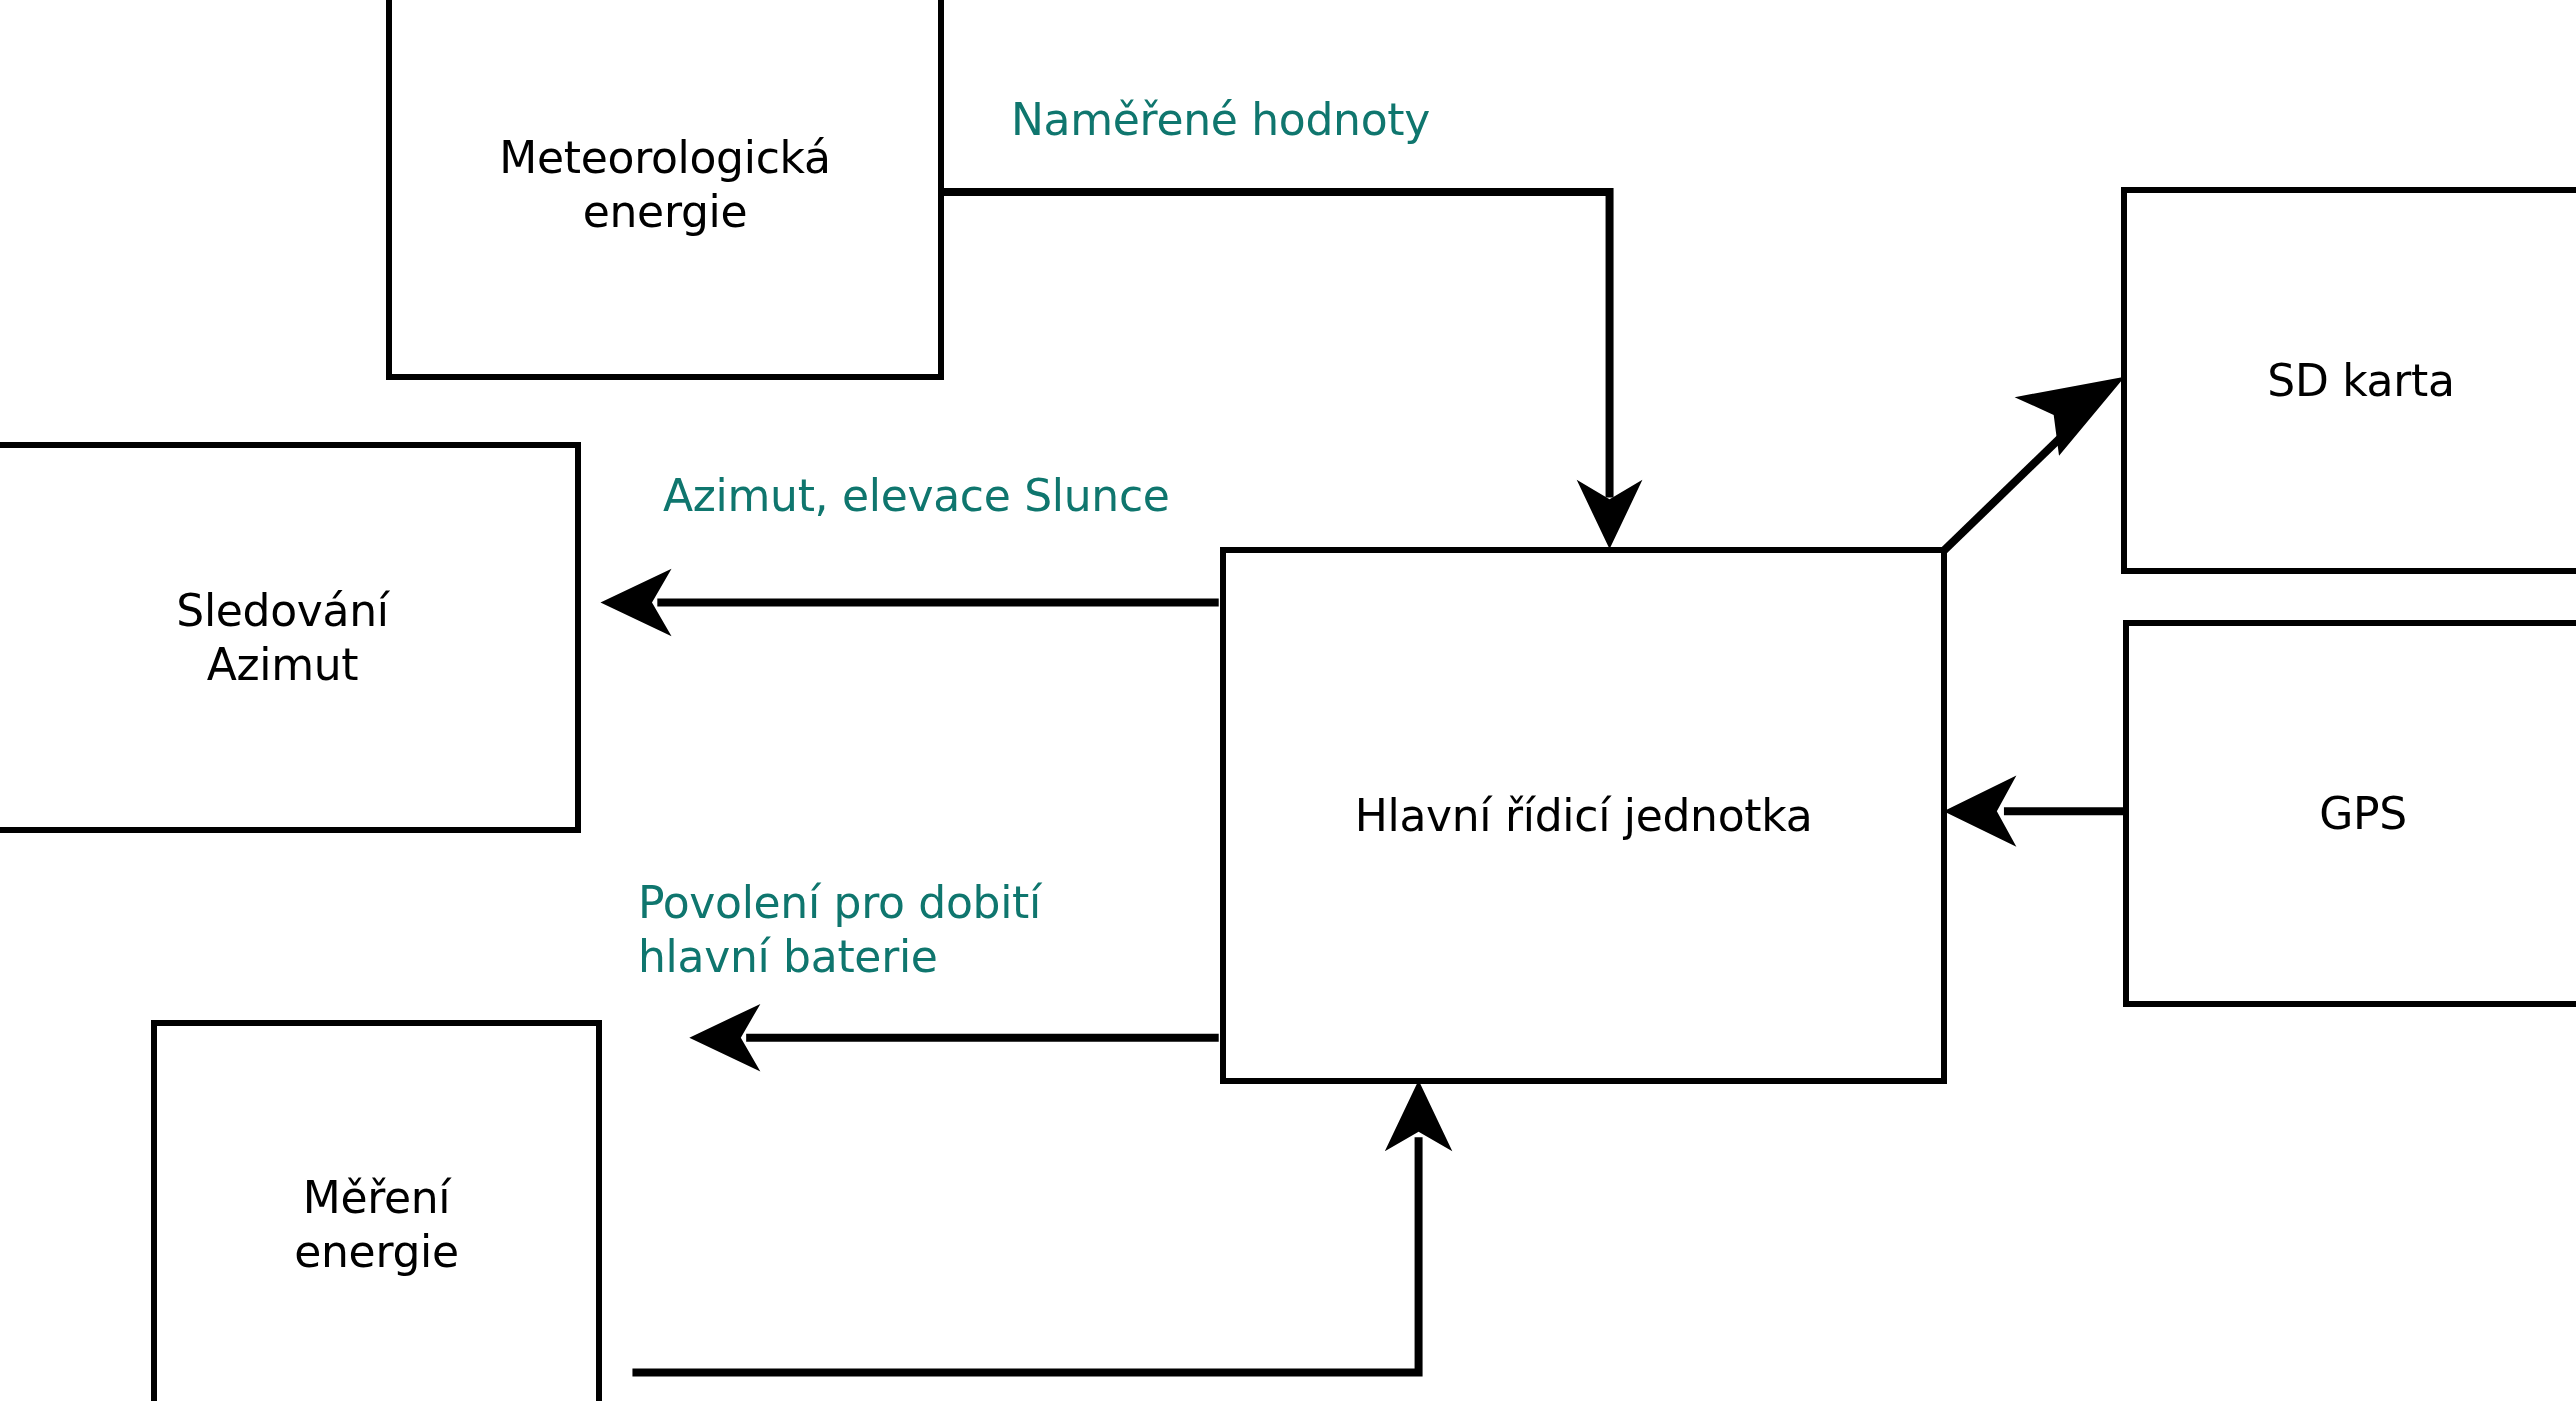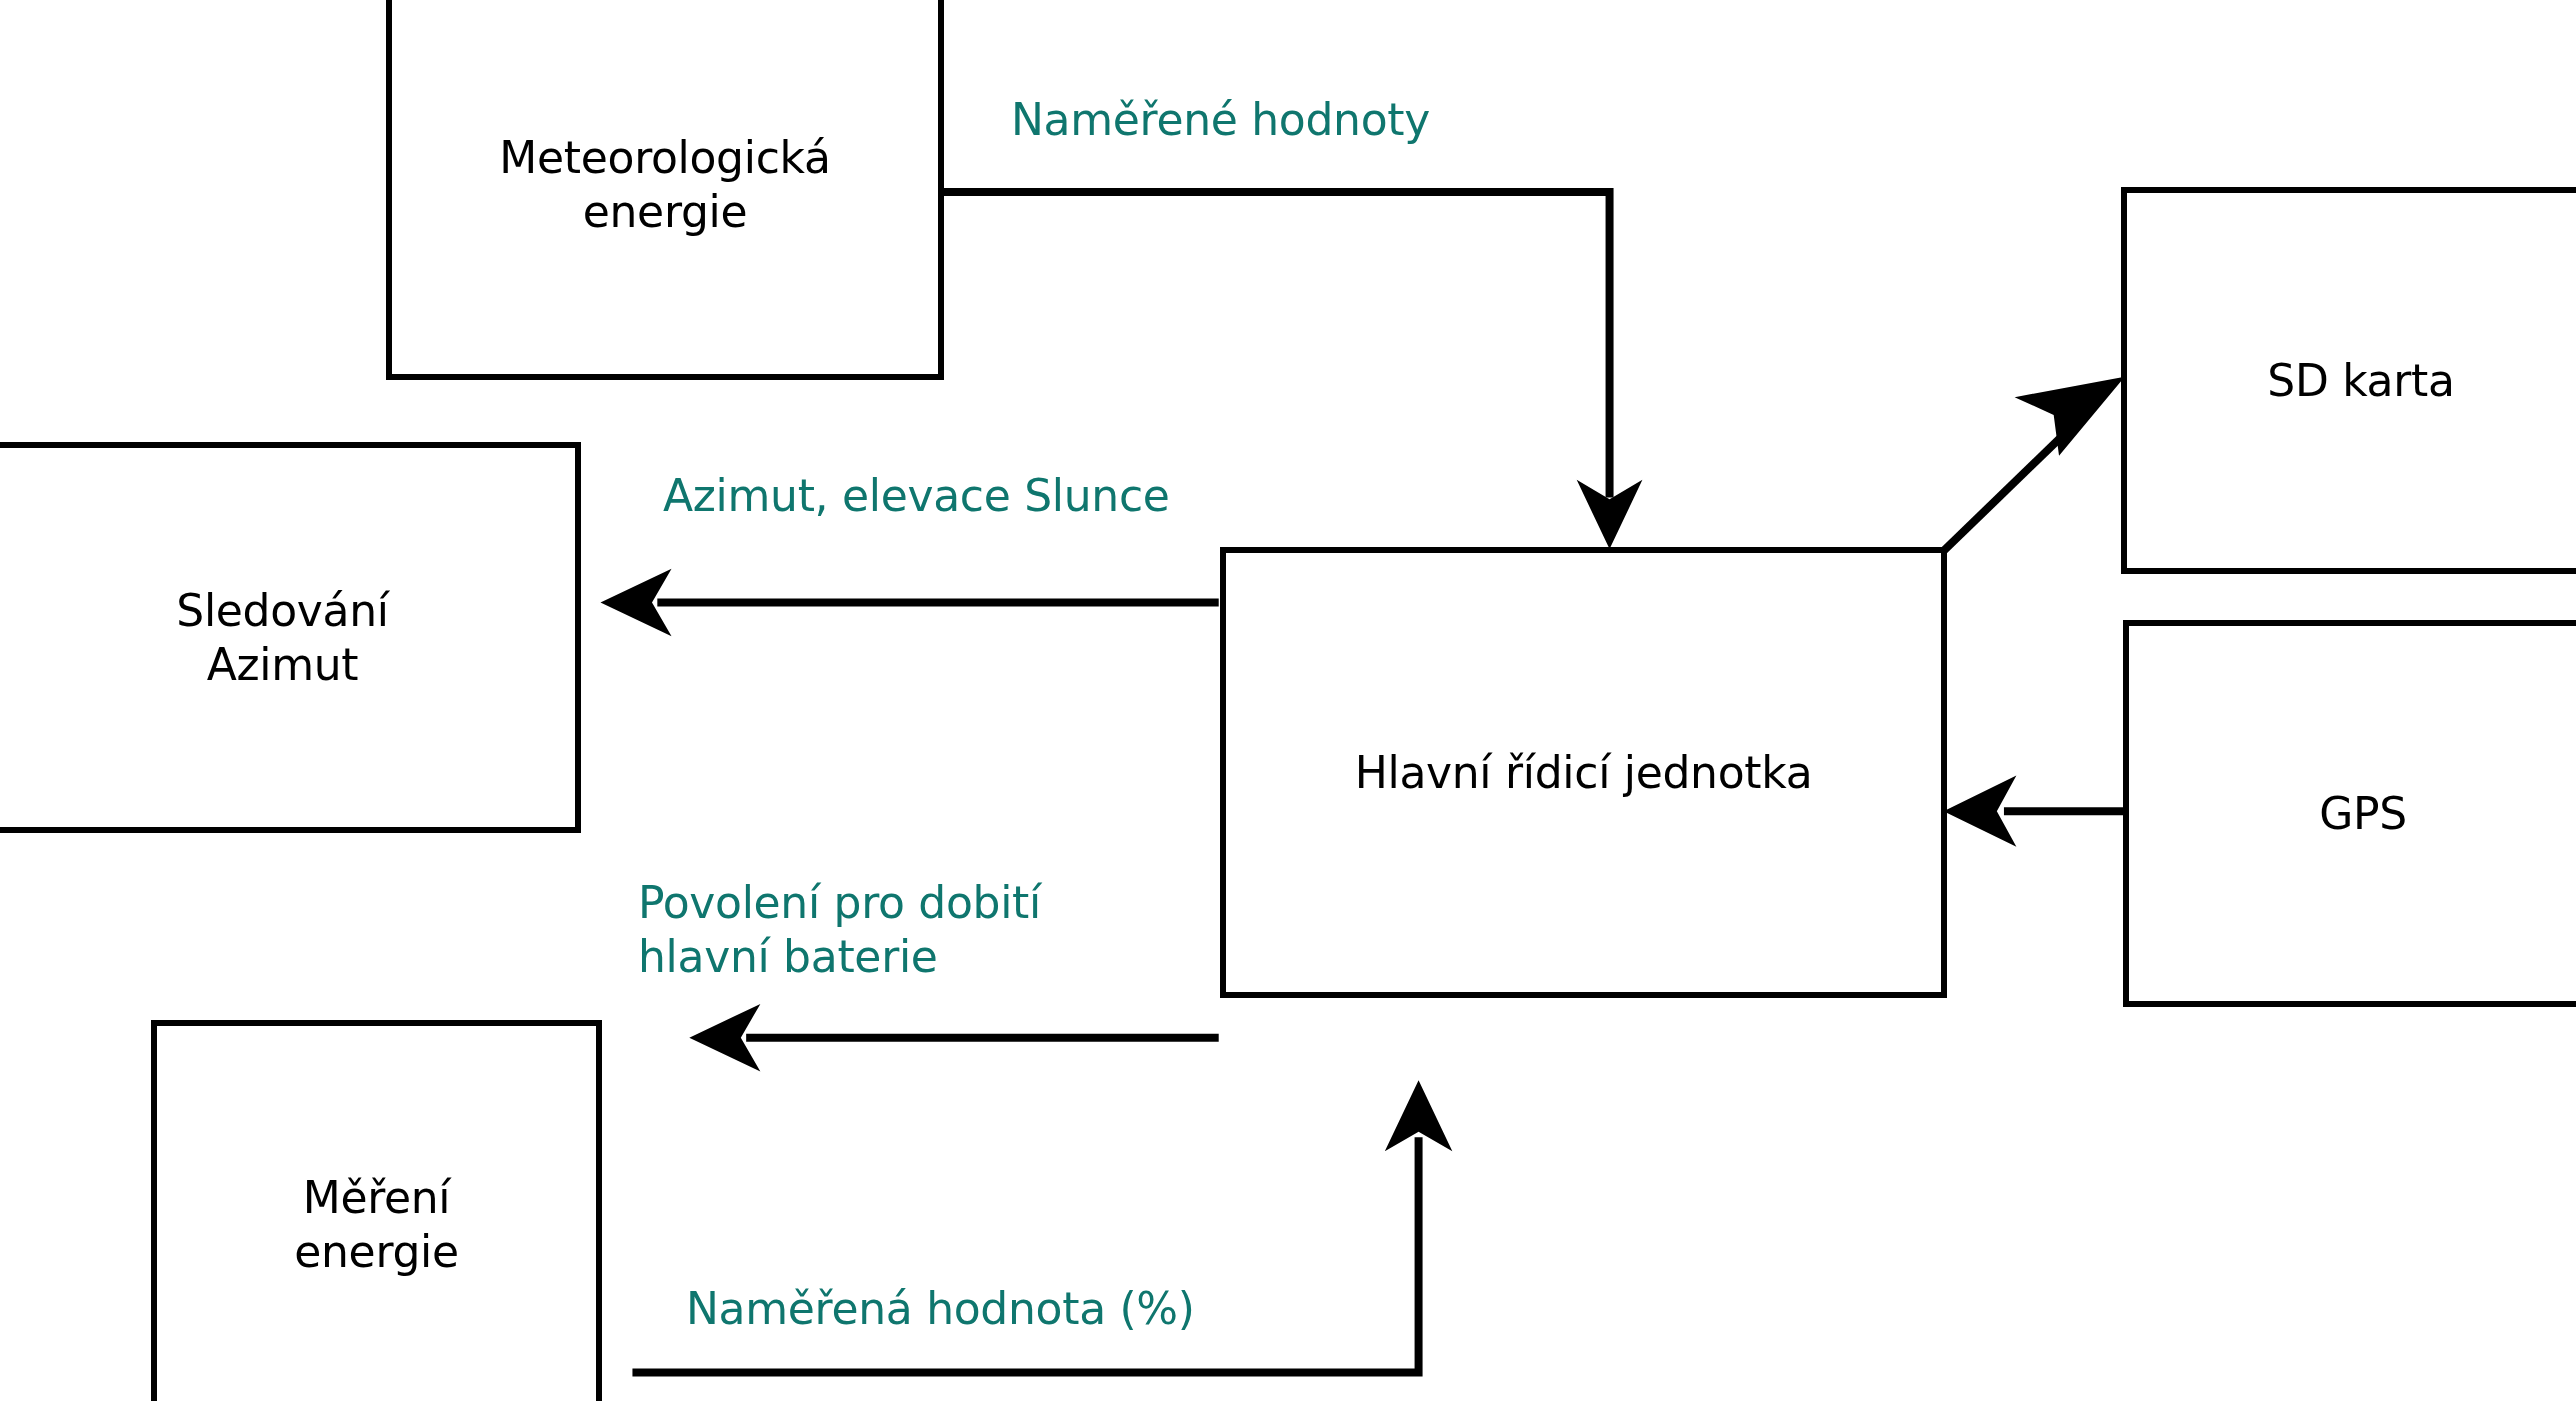--- a/index.html
+++ b/index.html
@@ -92,21 +92,21 @@
   <div class="node-box" style="left:386px; top:-10.7px; width:558px; height:391px;">
     <span class="node-label">Meteorologická
 energie</span>
   </div>
 
   <div class="node-box" style="left:-16px; top:442px; width:597px; height:391px;">
     <span class="node-label">Sledování
 Azimut</span>
   </div>
 
-  <div class="node-box" style="left:1220px; top:547px; width:727px; height:451px;">
+  <div class="node-box" style="left:1220px; top:547px; width:727px; height:537px;">
     <span class="node-label">Hlavní řídicí jednotka</span>
   </div>
 
   <div class="node-box" style="left:2121px; top:187px; width:480px; height:387px;">
     <span class="node-label">SD karta</span>
   </div>
 
   <div class="node-box" style="left:2123px; top:620px; width:480px; height:387px;">
     <span class="node-label">GPS</span>
   </div>
@@ -116,16 +116,15 @@
 energie</span>
   </div>
 
   <div class="edge-label" style="left:1011px; top:93px;">Naměřené hodnoty</div>
 
   <div class="edge-label" style="left:663px; top:469px;">Azimut, elevace Slunce</div>
 
   <div class="edge-label" style="left:638px; top:876px;">Povolení pro dobití
 hlavní baterie</div>
 
-  <div class="edge-label" style="left:686px; top:1282px;">Naměřená hodnota (%)</div>
 
 </div>
 
 
 </body></html>

